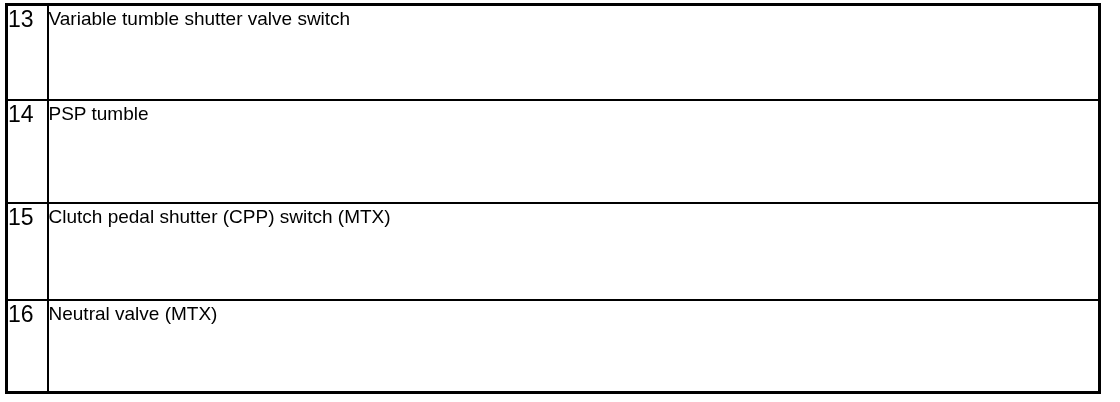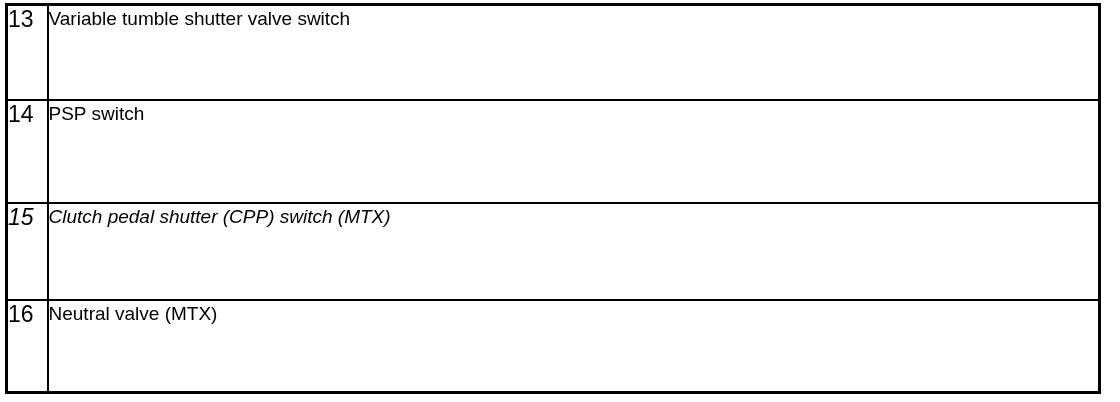--- a/index.html
+++ b/index.html
@@ -72,39 +72,39 @@
     padding-top: 10px;
     font-size: 19px;
     line-height: 26px;
     letter-spacing: 0px;
     white-space: nowrap;
   }
 
   
   .row-h-95  { height: 95px; }
   .row-h-102 { height: 102px; }
-  .row-h-96  { height: 96px; font-style: italic; }
+  .row-h-96  { height: 96px; }
   .row-h-92  { height: 92px; margin-left: 32px; }
 </style>
 </head>
 <body>
 
 <div id="page">
 
   <table class="component-table">
     <tbody>
 
       <tr class="table-row row-h-95">
         <td class="cell-index">13</td>
         <td class="cell-description">Variable tumble shutter valve switch</td>
       </tr>
 
       <tr class="table-row row-h-102">
         <td class="cell-index">14</td>
-        <td class="cell-description">PSP switch</td>
+        <td class="cell-description">PSP tumble</td>
       </tr>
 
       <tr class="table-row row-h-96">
         <td class="cell-index">15</td>
         <td class="cell-description">Clutch pedal shutter (CPP) switch (MTX)</td>
       </tr>
 
       <tr class="table-row row-h-92">
         <td class="cell-index">16</td>
         <td class="cell-description">Neutral valve (MTX)</td>

